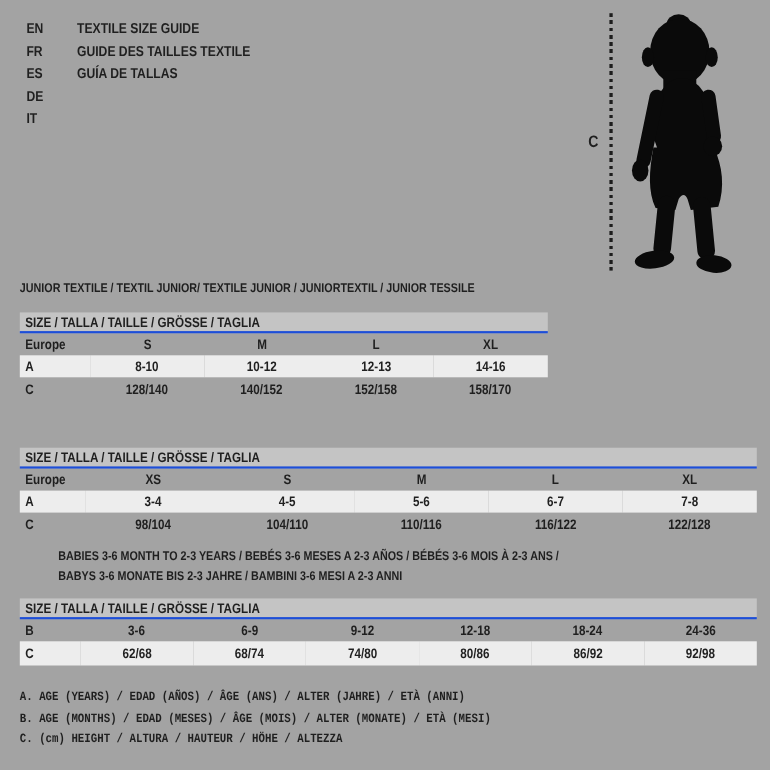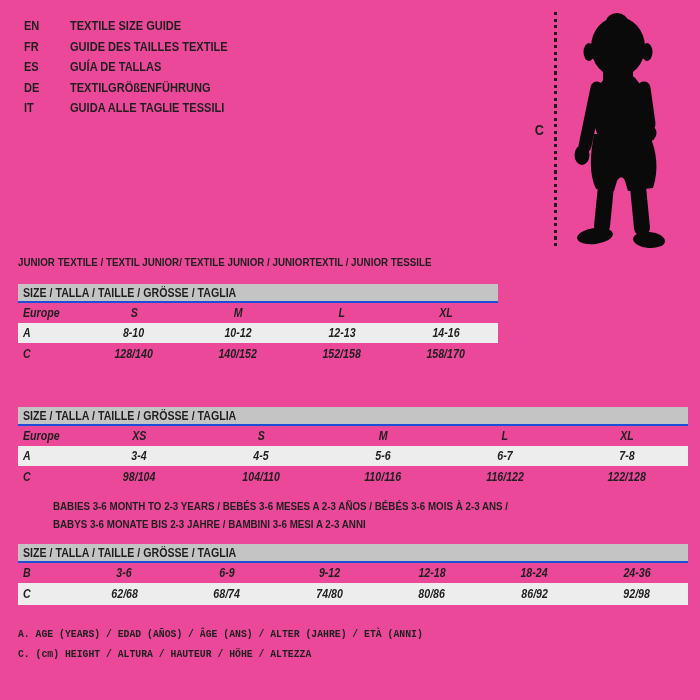--- a/index.html
+++ b/index.html
@@ -1,17 +1,17 @@
 <!DOCTYPE html>
 <html><head>
 <meta charset="utf-8">
 <style>
   html,body { margin:0; padding:0; background:#ffffff; }
   .canvas {
-    position:relative; width:700px; height:700px; background:#ec4899;
+    position:relative; width:700px; height:700px; background:#a3a3a3;
     font-family:"Liberation Sans", sans-serif; font-weight:bold; color:#1f1f1f;
     overflow:hidden;
   }
   
   .cx  { display:inline-block; transform:scaleX(0.85); transform-origin:50% 50%; white-space:nowrap; }
   .cxl { display:inline-block; transform:scaleX(0.85); transform-origin:0 50%;  white-space:nowrap; }
 
   
   .langs { position:absolute; left:24px; top:16px; font-size:13px; line-height:20.6px; }
   .lang-row { display:flex; }
@@ -36,21 +36,21 @@
   .tbl-wrap { position:absolute; left:18px; }
   .w-junior { top:284px; width:480px; }
   .w-children { top:407px; width:670px; }
   .w-babies { top:544px; width:670px; }
   .size-bar {
     height:19px; box-sizing:border-box; background:#c4c4c4;
     border-bottom:2px solid #1d4ed8; display:flex; align-items:center;
     padding-left:5px; font-size:12.5px;
   }
   table { border-collapse:collapse; table-layout:fixed; width:100%; font-size:12.5px; font-weight:bold; color:#1f1f1f; }
-  td { padding:0; margin:0; text-align:center; vertical-align:middle; height:20px;font-style:italic; }
+  td { padding:0; margin:0; text-align:center; vertical-align:middle; height:20px; }
   td.lbl { text-align:left; padding-left:5px; }
   tr.shaded { background:#ededed; }
   tr.tall td { height:22px; }
 
   
   .legend { position:absolute; left:18px; top:624px; font-size:11.5px; line-height:19.5px;font-family:Liberation Mono, monospace; }
 </style>
 </head>
 <body>
 
@@ -64,25 +64,23 @@
     <div class="lang-row">
       <span class="lang-code"><span class="cxl">FR</span></span>
       <span><span class="cxl">GUIDE DES TAILLES TEXTILE</span></span>
     </div>
     <div class="lang-row">
       <span class="lang-code"><span class="cxl">ES</span></span>
       <span><span class="cxl">GUÍA DE TALLAS</span></span>
     </div>
     <div class="lang-row">
       <span class="lang-code"><span class="cxl">DE</span></span>
-      <span><span class="cxl">TEXTILGRÖßENFÜHRUNG</span></span>
     </div>
     <div class="lang-row">
       <span class="lang-code"><span class="cxl">IT</span></span>
-      <span><span class="cxl">GUIDA ALLE TAGLIE TESSILI</span></span>
     </div>
   </div>
 
   <div class="fig-line"></div>
   <div class="fig-c"><span class="cx">C</span></div>
   <svg class="fig-svg" width="126" height="242" viewBox="0 0 126 242" aria-hidden="true">
     <g fill="#0a0a0a" stroke="none">
       <ellipse cx="59" cy="14" rx="11" ry="9"></ellipse>
       <ellipse cx="60" cy="39" rx="27" ry="30"></ellipse>
       <ellipse cx="31" cy="44" rx="5.5" ry="9"></ellipse>
@@ -224,16 +222,17 @@
         <td><span class="cx">80/86</span></td>
         <td><span class="cx">86/92</span></td>
         <td><span class="cx">92/98</span></td>
       </tr>
     </tbody>
       </table>
   </div>
 
   <div class="legend">
     <div><span class="cxl">A. AGE (YEARS) / EDAD (AÑOS) / ÂGE (ANS) / ALTER (JAHRE) / ETÀ (ANNI)</span></div>
+    <div><span class="cxl">B. AGE (MONTHS) / EDAD (MESES) / ÂGE (MOIS) / ALTER (MONATE) / ETÀ (MESI)</span></div>
     <div><span class="cxl">C. (cm) HEIGHT / ALTURA / HAUTEUR / HÖHE / ALTEZZA</span></div>
   </div>
 
 </div>
 
 </body></html>

